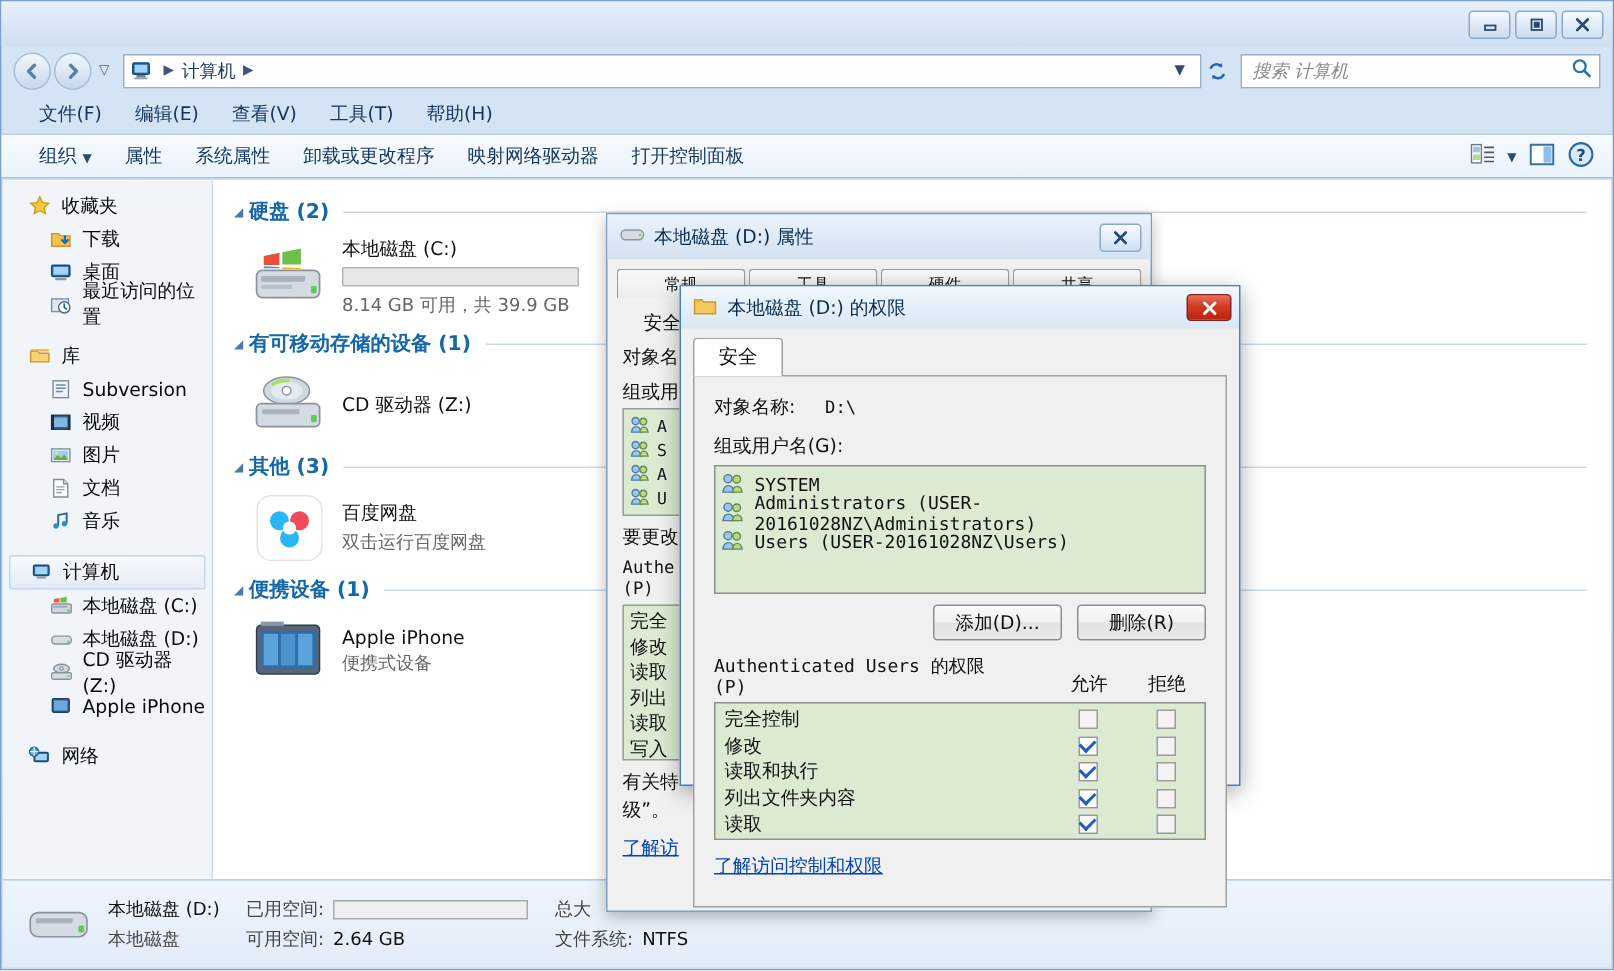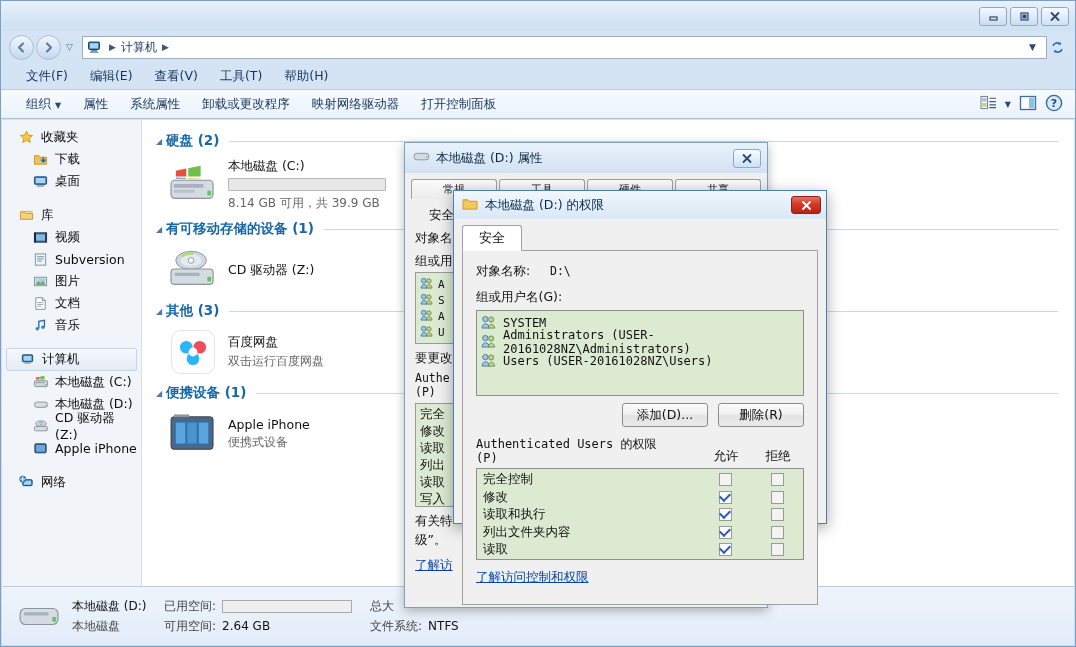--- a/index.html
+++ b/index.html
@@ -352,20 +352,29 @@
 
       <div class="refreshbtn">
         <svg width="15" height="15" viewBox="0 0 16 16">
           <path d="M3.2 6.2 A4.6 4.6 0 0 1 11 4.6" fill="none" stroke="#1f6ab5" stroke-width="1.7"></path>
           <path d="M12.8 9.8 A4.6 4.6 0 0 1 5 11.4" fill="none" stroke="#1f6ab5" stroke-width="1.7"></path>
           <path d="M11.3 2.2 L11.6 5.2 L8.7 4.6 Z" fill="#1f6ab5"></path>
           <path d="M4.7 13.8 L4.4 10.8 L7.3 11.4 Z" fill="#1f6ab5"></path>
         </svg>
       </div>
 
+      <div class="searchbox">
+        <input placeholder="搜索 计算机" style="">
+        <span>
+          <svg width="15" height="15" viewBox="0 0 16 16">
+            <circle cx="6.6" cy="6.6" r="4.2" fill="none" stroke="#2f6fa8" stroke-width="1.6"></circle>
+            <path d="M9.8 9.8 L13.6 13.6" stroke="#2f6fa8" stroke-width="1.9" stroke-linecap="round"></path>
+          </svg>
+        </span>
+      </div>
     </div>
 
     <div class="menubar">
       <div class="menuitem">文件(F)</div>
       <div class="menuitem">编辑(E)</div>
       <div class="menuitem">查看(V)</div>
       <div class="menuitem">工具(T)</div>
       <div class="menuitem">帮助(H)</div>
     </div>
 
@@ -428,54 +437,64 @@
           <div class="navrow child">
             <span class="navicon">
               <svg width="15" height="15" viewBox="0 0 16 16">
                   <rect x="1.5" y="3" width="13" height="8" rx="1" fill="#2f6fa8" stroke="#184a78"></rect>
                   <rect x="2.8" y="4.2" width="10.4" height="5.6" fill="#a6d4f2"></rect>
                   <rect x="4" y="12" width="8" height="1.6" rx=".5" fill="#8a97a5"></rect>
                 </svg>
             </span>
             <span>桌面</span>
           </div>
+          <div class="navrow child">
+            <span class="navicon">
+              <svg width="15" height="15" viewBox="0 0 16 16">
+                  <rect x="1.5" y="3.5" width="12" height="9" fill="#dfe8f0" stroke="#7f8fa0"></rect>
+                  <circle cx="10.5" cy="9.5" r="4" fill="#fff" stroke="#4a6a8a"></circle>
+                  <path d="M10.5 6.8v2.8l2 1.2" stroke="#2a5a8a" stroke-width="1.2" fill="none"></path>
+                </svg>
+            </span>
+            <span>最近访问的位置</span>
+          </div>
         </div>
 
         <div class="navsp"></div>
 
         <div class="navgroup">
           <div class="navrow">
             <span class="navicon">
               <svg width="15" height="15" viewBox="0 0 16 16">
                   <path d="M1.5 4.5h5l1.2 1.4h6.8V12H1.5z" fill="#f5d477" stroke="#c9962a"></path>
                   <rect x="1.5" y="3" width="13" height="1.6" fill="#e7b84f"></rect>
                 </svg>
             </span>
             <span>库</span>
+          </div>
+          <div class="navrow child">
+            <span class="navicon">
+              <svg width="15" height="15" viewBox="0 0 16 16">
+                  <rect x="2.5" y="2" width="11" height="12" fill="#eef3f8" stroke="#7e8d9c"></rect>
+                  <path d="M4.5 5h7M4.5 7.3h7M4.5 9.6h5" stroke="#6f8ca8" stroke-width="1"></path>
+                </svg>
+            </span>
+            <span>Subversion</span>
           </div>
           <div class="navrow child">
             <span class="navicon">
               <svg width="15" height="15" viewBox="0 0 16 16">
                   <rect x="1.5" y="3" width="13" height="10" fill="#3a5f8a" stroke="#22405f"></rect>
                   <rect x="3.2" y="4.6" width="9.6" height="6.8" fill="#7fb8e0"></rect>
                   <rect x="1.5" y="3" width="1.6" height="10" fill="#1d3category"></rect>
                   <rect x="1.5" y="3" width="1.4" height="10" fill="#1d3350"></rect>
                   <rect x="13.1" y="3" width="1.4" height="10" fill="#1d3350"></rect>
                 </svg>
             </span>
             <span>视频</span>
-          </div>
-          <div class="navrow child">
-            <span class="navicon">
-              <svg width="15" height="15" viewBox="0 0 16 16">
-                  <rect x="2.5" y="2" width="11" height="12" fill="#eef3f8" stroke="#7e8d9c"></rect>
-                  <path d="M4.5 5h7M4.5 7.3h7M4.5 9.6h5" stroke="#6f8ca8" stroke-width="1"></path>
-                </svg>
-            </span>
-            <span>Subversion</span>
           </div>
           <div class="navrow child">
             <span class="navicon">
               <svg width="15" height="15" viewBox="0 0 16 16">
                   <rect x="1.5" y="3.5" width="13" height="9" fill="#fff" stroke="#7e8d9c"></rect>
                   <rect x="2.6" y="4.6" width="10.8" height="6.8" fill="#9fd0e8"></rect>
                   <path d="M2.6 11.4l3.2-3.6 2.4 2.2 2.2-2.6 3 4z" fill="#6aa84f"></path>
                   <circle cx="5" cy="6.4" r="1" fill="#fbe08a"></circle>
                 </svg>
             </span>

